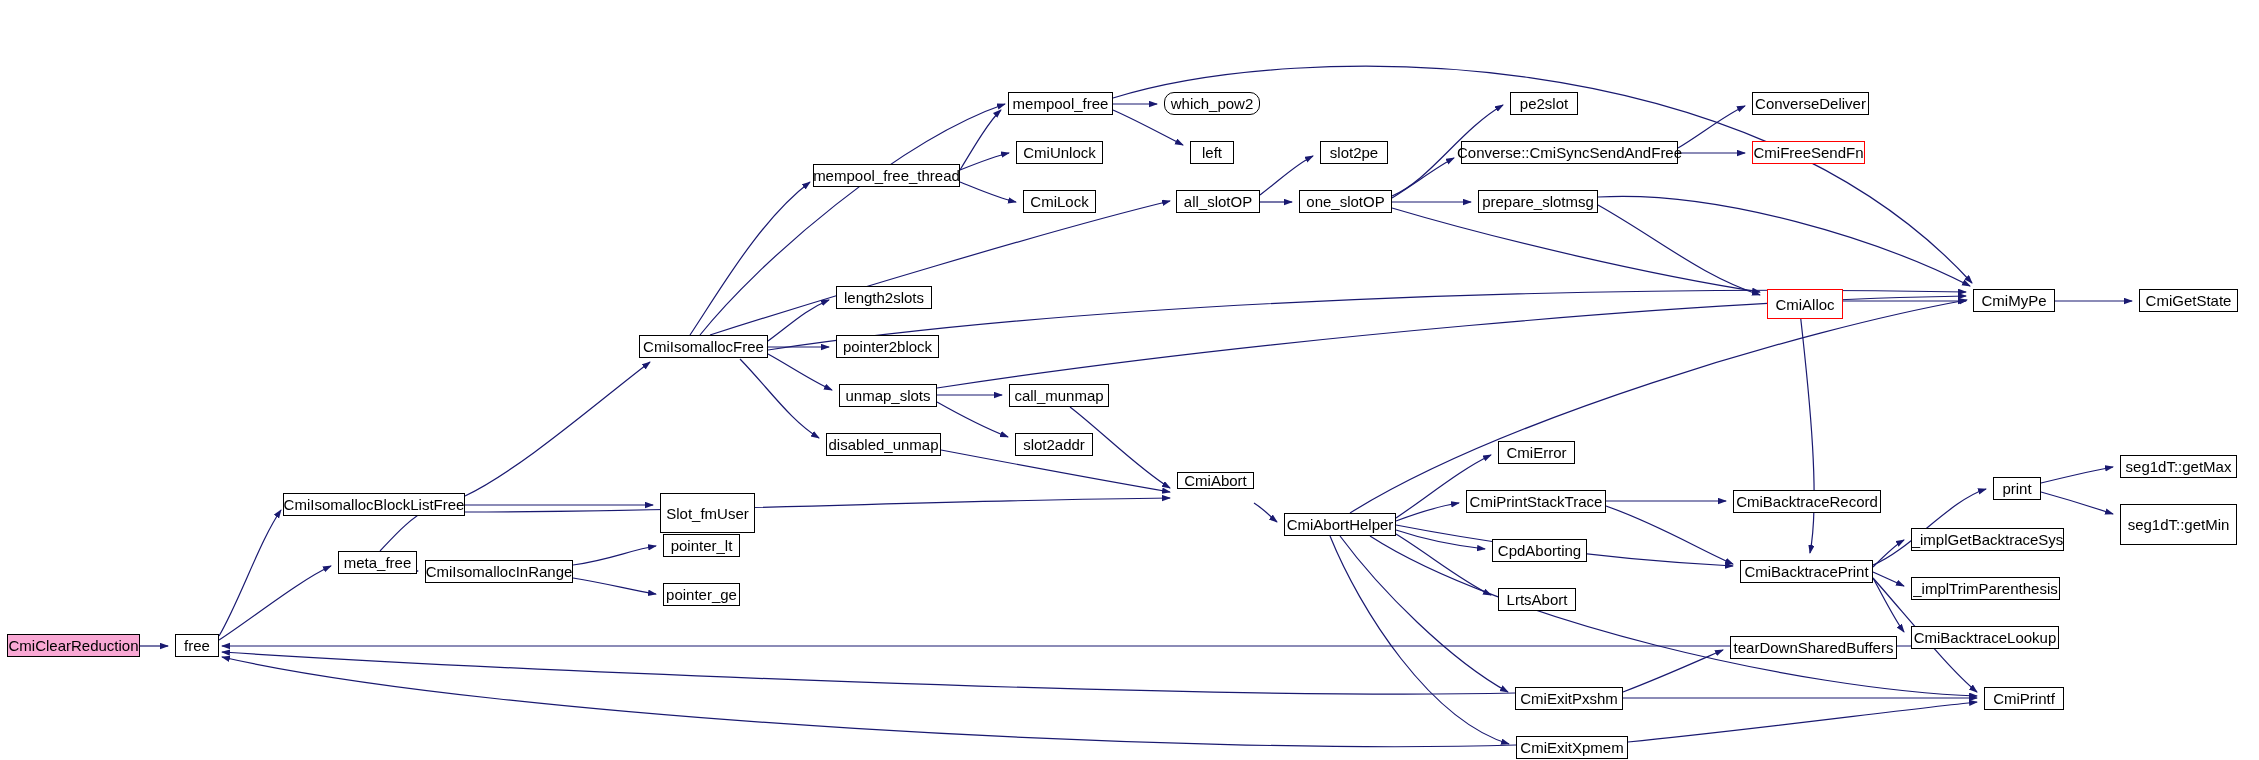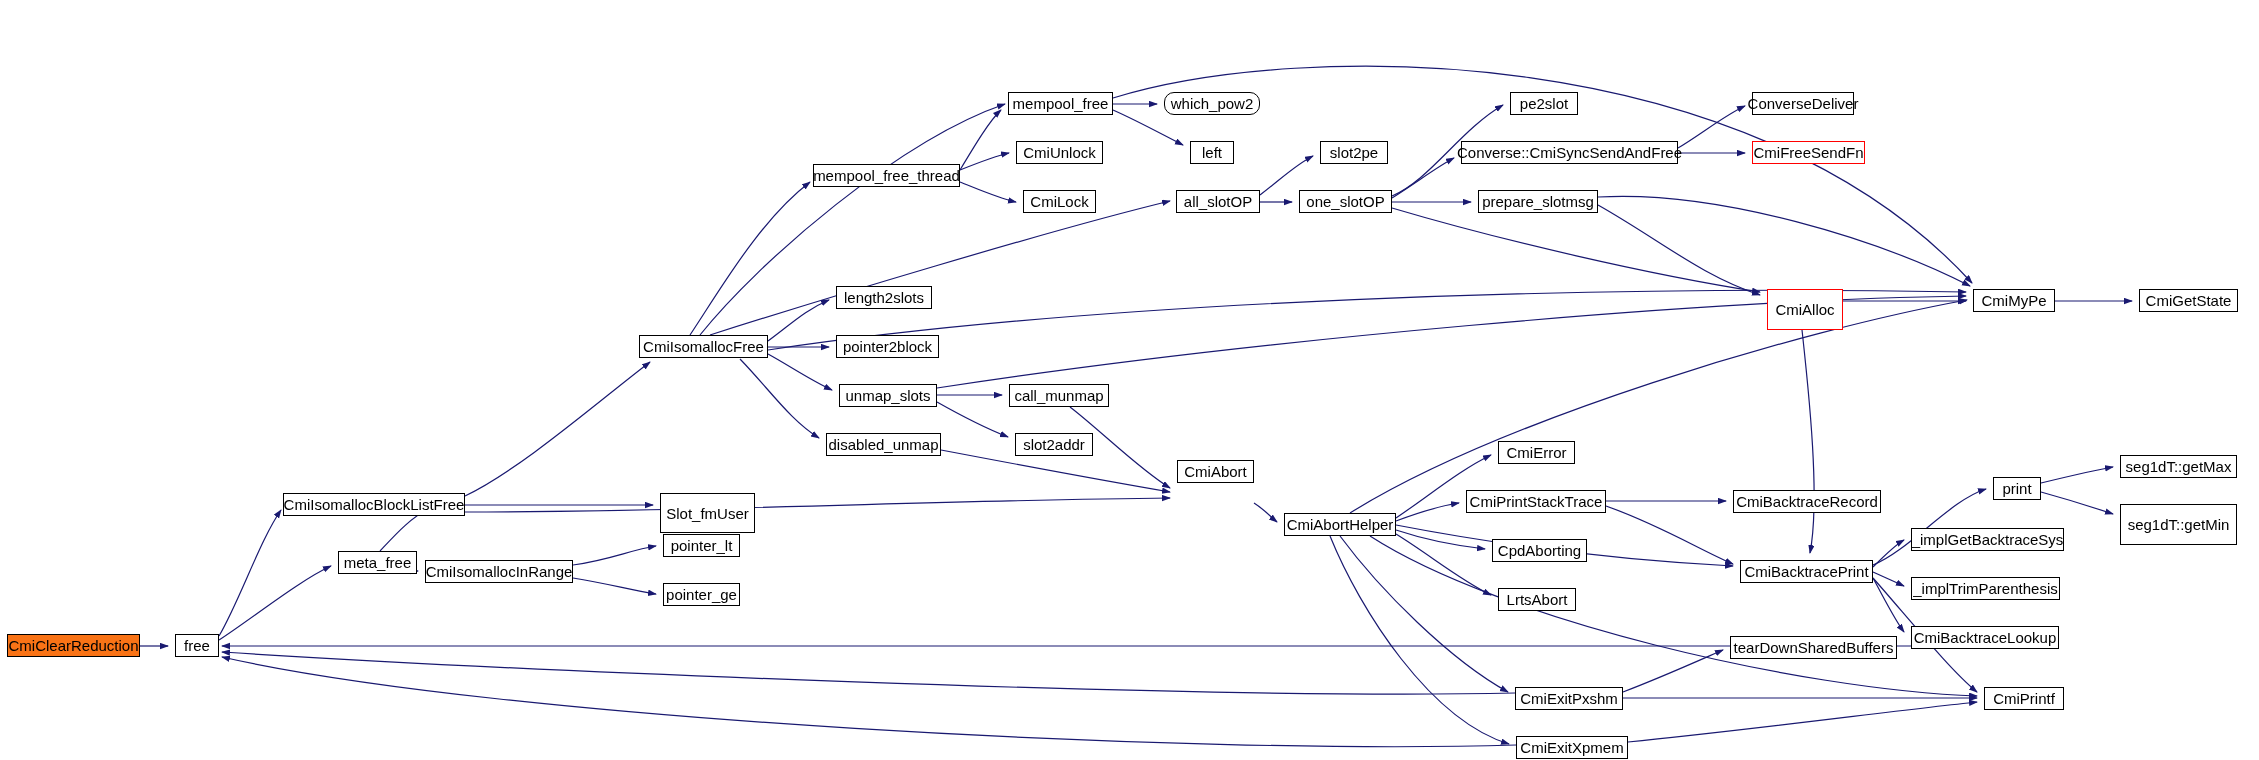--- a/index.html
+++ b/index.html
@@ -2,21 +2,21 @@
 <html><head>
 <meta charset="utf-8">
 <style>
   html,body{margin:0;padding:0;background:#ffffff;}
   #canvas{position:relative;width:2259px;height:760px;background:#ffffff;
           font-family:"Liberation Sans", sans-serif;}
   svg.edges{position:absolute;left:0;top:0;width:2259px;height:760px;overflow:visible;}
   .node{position:absolute;box-sizing:border-box;border:1px solid #000000;background:#ffffff;
         display:flex;align-items:center;justify-content:center;
         font-size:15px;color:#000000;white-space:nowrap;line-height:1;}
-  .node.hl{background:#f97316;border-color:#000000;}
+  .node.hl{background:#f9a8d4;border-color:#000000;}
   .node.red{border-color:#ff0000;}
   .node span{pointer-events:none;}
 </style>
 </head>
 <body>
 
 <div id="canvas">
   <svg class="edges">
     <defs>
       <marker id="arrow" markerWidth="9" markerHeight="9" refX="8" refY="3.2" orient="auto" markerUnits="userSpaceOnUse">
@@ -168,36 +168,36 @@
       </div>
       <div class="node" style="left: 1510px; top: 92px; width: 68px; height: 23px;">
         <span>pe2slot</span>
       </div>
       <div class="node" style="left: 1461px; top: 141px; width: 217px; height: 23px;">
         <span>Converse::CmiSyncSendAndFree</span>
       </div>
       <div class="node" style="left: 1478px; top: 190px; width: 120px; height: 23px;">
         <span>prepare_slotmsg</span>
       </div>
-      <div class="node" style="left: 1752px; top: 92px; width: 102px; height: 23px;">
+      <div class="node" style="left: 1752px; top: 92px; width: 117px; height: 23px;">
         <span>ConverseDeliver</span>
       </div>
       <div class="node red" style="left: 1752px; top: 141px; width: 113px; height: 23px;">
         <span>CmiFreeSendFn</span>
       </div>
-      <div class="node red" style="left: 1767px; top: 289px; width: 76px; height: 41px;">
+      <div class="node red" style="left: 1767px; top: 289px; width: 76px; height: 30px;">
         <span>CmiAlloc</span>
       </div>
       <div class="node" style="left: 1973px; top: 289px; width: 82px; height: 23px;">
         <span>CmiMyPe</span>
       </div>
       <div class="node" style="left: 2139px; top: 289px; width: 99px; height: 23px;">
         <span>CmiGetState</span>
       </div>
-      <div class="node" style="left: 1177px; top: 460px; width: 77px; height: 23px;">
+      <div class="node" style="left: 1177px; top: 472px; width: 77px; height: 17px;">
         <span>CmiAbort</span>
       </div>
       <div class="node" style="left: 1284px; top: 513px; width: 112px; height: 23px;">
         <span>CmiAbortHelper</span>
       </div>
       <div class="node" style="left: 1498px; top: 441px; width: 77px; height: 23px;">
         <span>CmiError</span>
       </div>
       <div class="node" style="left: 1466px; top: 490px; width: 140px; height: 23px;">
         <span>CmiPrintStackTrace</span>

